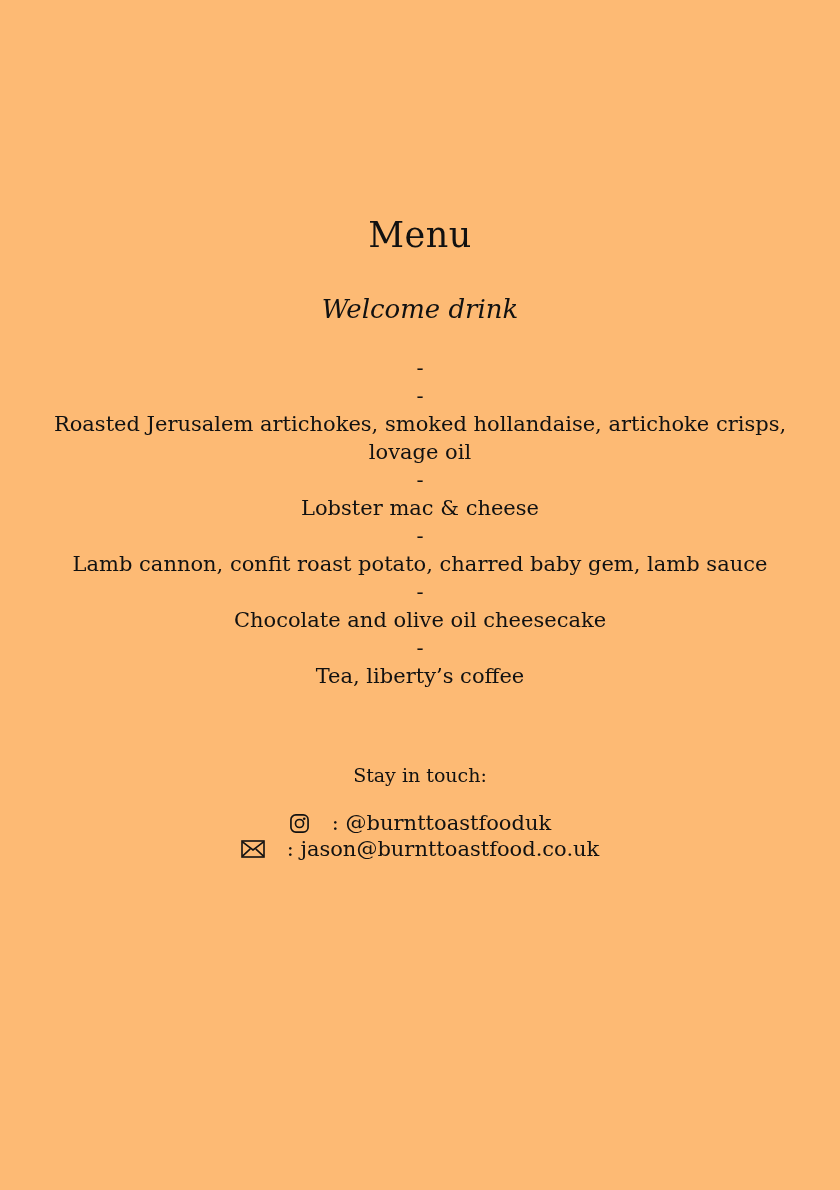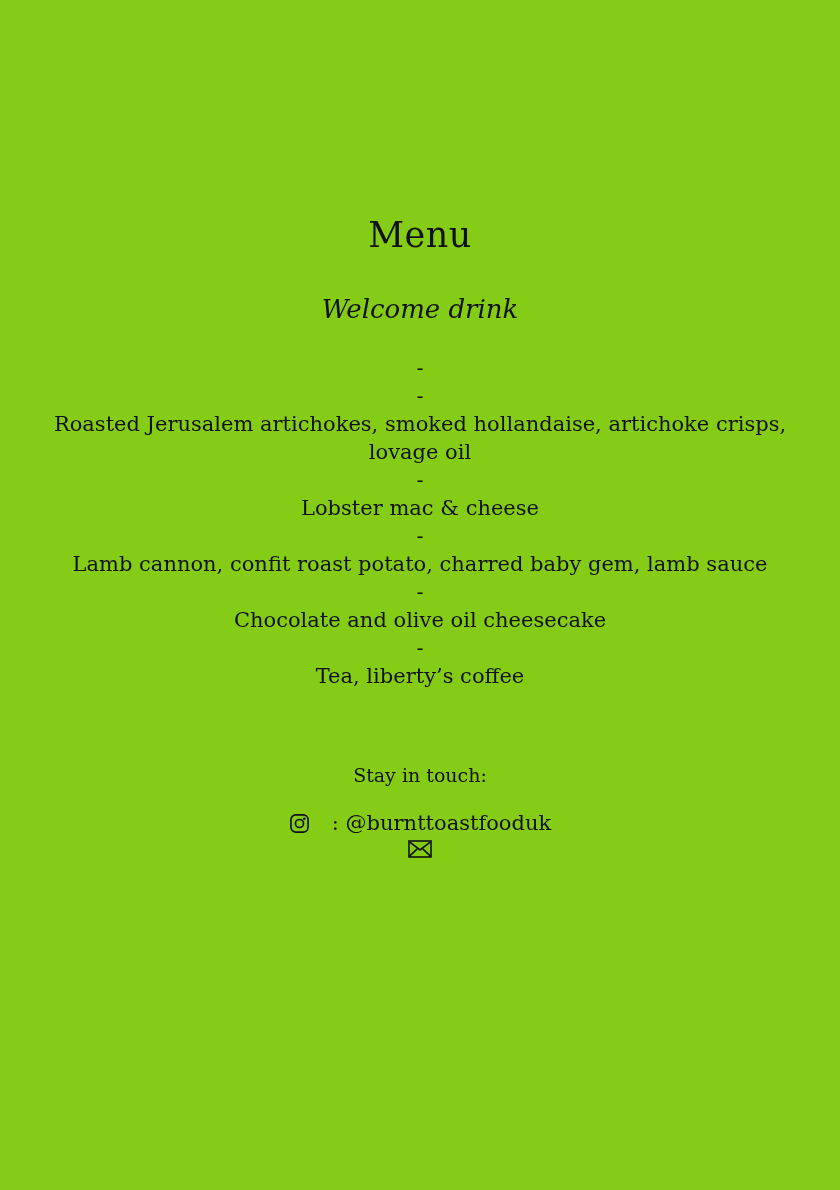--- a/index.html
+++ b/index.html
@@ -4,21 +4,21 @@
 <style>
   html, body {
     margin: 0;
     padding: 0;
     background: #ffffff;
   }
   .page {
     position: relative;
     width: 840px;
     height: 1190px;
-    background: #84cc16;
+    background: #fdba74;
     color: #111111;
     font-family: "DejaVu Serif", "Liberation Serif", serif;
     overflow: hidden;
     text-align: center;
   }
   .title {
     margin: 0;
     padding-top: 216px;
     font-size: 35px;
     font-weight: 400;
@@ -92,16 +92,17 @@
         <span>: @burnttoastfooduk</span>
       </div>
       <div class="contact-line">
         <span class="contact-icon">
           <svg width="24" height="18" viewBox="0 0 24 18" fill="none" stroke="#111111" stroke-width="1.6">
             <rect x="1" y="1" width="22" height="16"></rect>
             <path d="M1.5 1.8 L12 10 L22.5 1.8"></path>
             <path d="M1.5 16.2 L9.3 8.9 M22.5 16.2 L14.7 8.9"></path>
           </svg>
         </span>
+        <span>: jason@burnttoastfood.co.uk</span>
       </div>
     </div>
 
 </div>
 
 </body></html>

